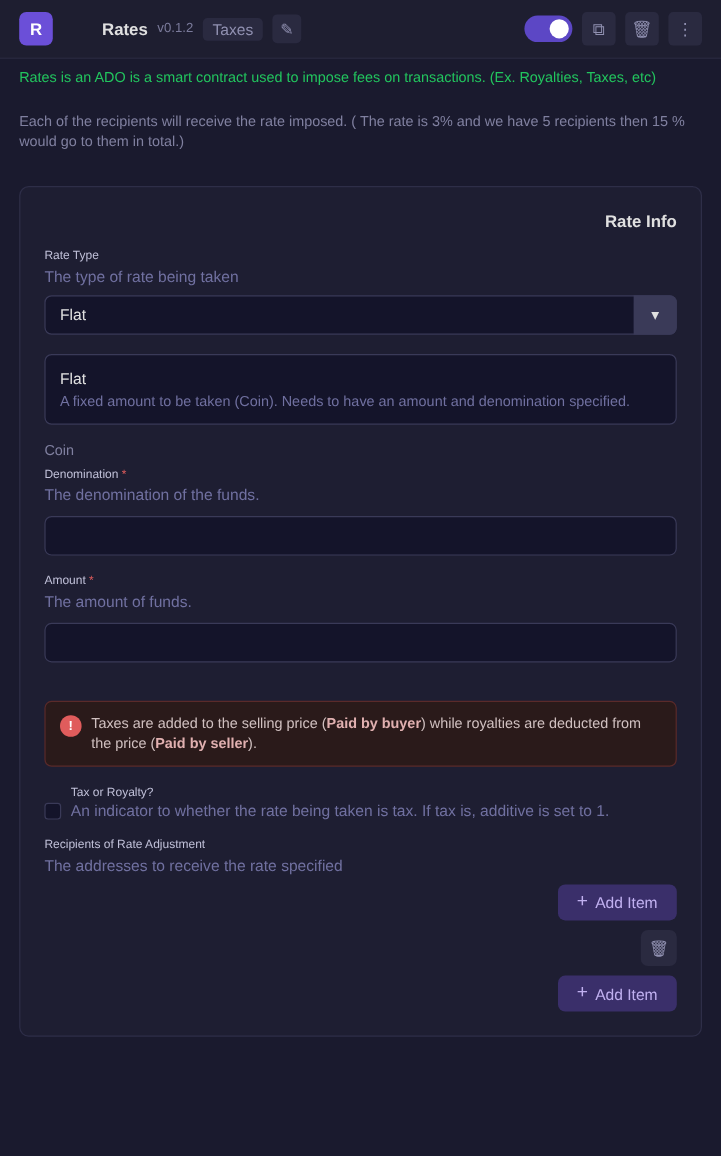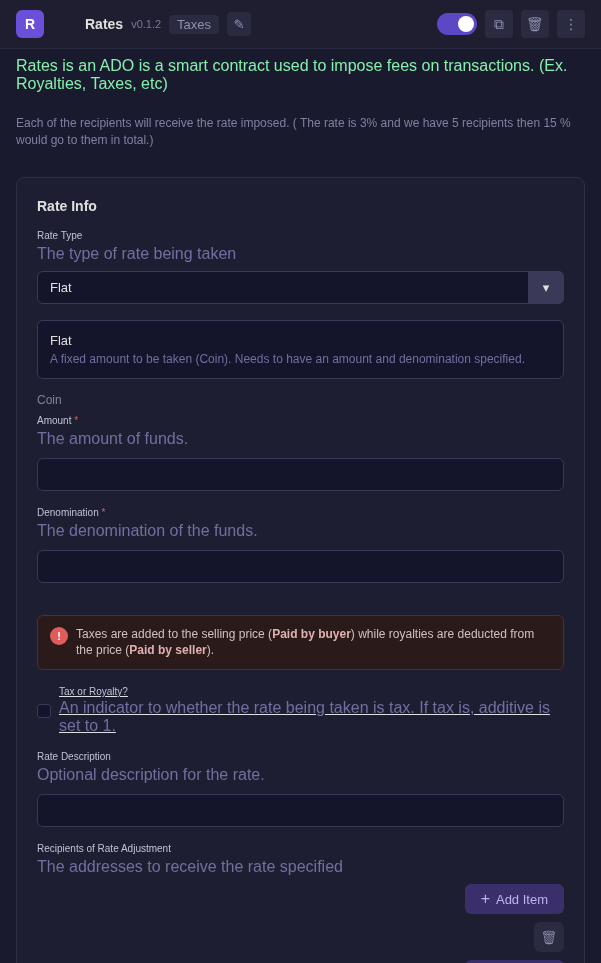--- a/index.html
+++ b/index.html
@@ -92,22 +92,22 @@
       border-radius: 4px;
       color: #9090b0;
       cursor: pointer;
       display: flex;
       align-items: center;
       justify-content: center;
       font-size: 14px;
     }
     .header-description {
       padding: 8px 16px 10px;
-      color: #86efac;
-      font-size: 16px;
+      color: #22c55e;
+      font-size: 12px;
     }
     .main-content {
       padding: 12px 16px;
     }
     .section-title {
       font-size: 14px;
       font-weight: 600;
       color: #e0e0e0;
       margin-bottom: 6px;
     }
@@ -121,32 +121,33 @@
       background: #1e1e32;
       border: 1px solid #2e2e48;
       border-radius: 8px;
       padding: 20px;
     }
     .card-title {
       font-size: 14px;
       font-weight: 600;
       color: #e0e0e0;
       margin-bottom: 16px;
+      text-align: right;
     }
     .field-group {
       margin-bottom: 16px;
     }
     .field-label {
       font-size: 10px;
       font-weight: 500;
       color: #c0c0d8;
       margin-bottom: 4px;
     }
     .field-sublabel {
-      font-size: 16px;
+      font-size: 13px;
       color: #7070a0;
       margin-bottom: 8px;
     }
     .select-wrapper {
       position: relative;
     }
     .select-field {
       width: 100%;
       background: #14142a;
       border: 1px solid #3a3a58;
@@ -235,24 +236,23 @@
     .alert-text {
       font-size: 12px;
       color: #d0c0c0;
       line-height: 1.4;
     }
     .alert-text strong {
       color: #e0b0b0;
     }
     .checkbox-row {
       display: flex;
-      align-items: center;
+      align-items: flex-end;
       gap: 8px;
       margin-bottom: 16px;
-      text-decoration: underline;
     }
     .checkbox {
       width: 14px;
       height: 14px;
       background: #14142a;
       border: 1px solid #3a3a58;
       border-radius: 3px;
       flex-shrink: 0;
       margin-top: 1px;
       cursor: pointer;
@@ -366,58 +366,53 @@
       <div class="option-title">Flat</div>
       <div class="option-desc">A fixed amount to be taken (Coin). Needs to have an amount and denomination specified.</div>
     </div>
 
     <div style="height:14px"></div>
 
     <div class="coin-label">Coin</div>
 
     <div class="field-group">
       <div class="field-label">
+        <span>Denomination</span>
+        <span class="required-star"> *</span>
+      </div>
+      <div class="field-sublabel">The denomination of the funds.</div>
+      <input type="text" class="text-input" value="" style="">
+    </div>
+
+    <div class="field-group">
+      <div class="field-label">
         <span>Amount</span>
         <span class="required-star"> *</span>
       </div>
       <div class="field-sublabel">The amount of funds.</div>
-      <input type="text" class="text-input" value="" style="">
-    </div>
-
-    <div class="field-group">
-      <div class="field-label">
-        <span>Denomination</span>
-        <span class="required-star"> *</span>
-      </div>
-      <div class="field-sublabel">The denomination of the funds.</div>
       <input type="text" class="text-input" value="" style="">
     </div>
 
     <div style="height:16px"></div>
 
     <div class="alert-box">
       <div class="alert-icon">!</div>
       <div class="alert-text">
         Taxes are added to the selling price (<strong>Paid by buyer</strong>) while royalties are deducted from the price (<strong>Paid by seller</strong>).
       </div>
     </div>
 
     <div class="checkbox-row">
       <div class="checkbox"></div>
       <div class="checkbox-content">
         <div class="field-label">Tax or Royalty?</div>
         <div class="field-sublabel">An indicator to whether the rate being taken is tax. If tax is, additive is set to 1.</div>
       </div>
     </div>
 
-    <div class="field-group">
-      <div class="field-label">Rate Description</div>
-      <div class="field-sublabel">Optional description for the rate.</div>
-      <input type="text" class="text-input" value="" style="">
-    </div>
 
     <div class="recipients-section">
       <div class="recipients-header">
         <div class="field-label">Recipients of Rate Adjustment</div>
         <div class="field-sublabel">The addresses to receive the rate specified</div>
       </div>
 
       <div class="recipients-row">
         <button class="add-item-btn">
           <span class="btn-plus">+</span>

